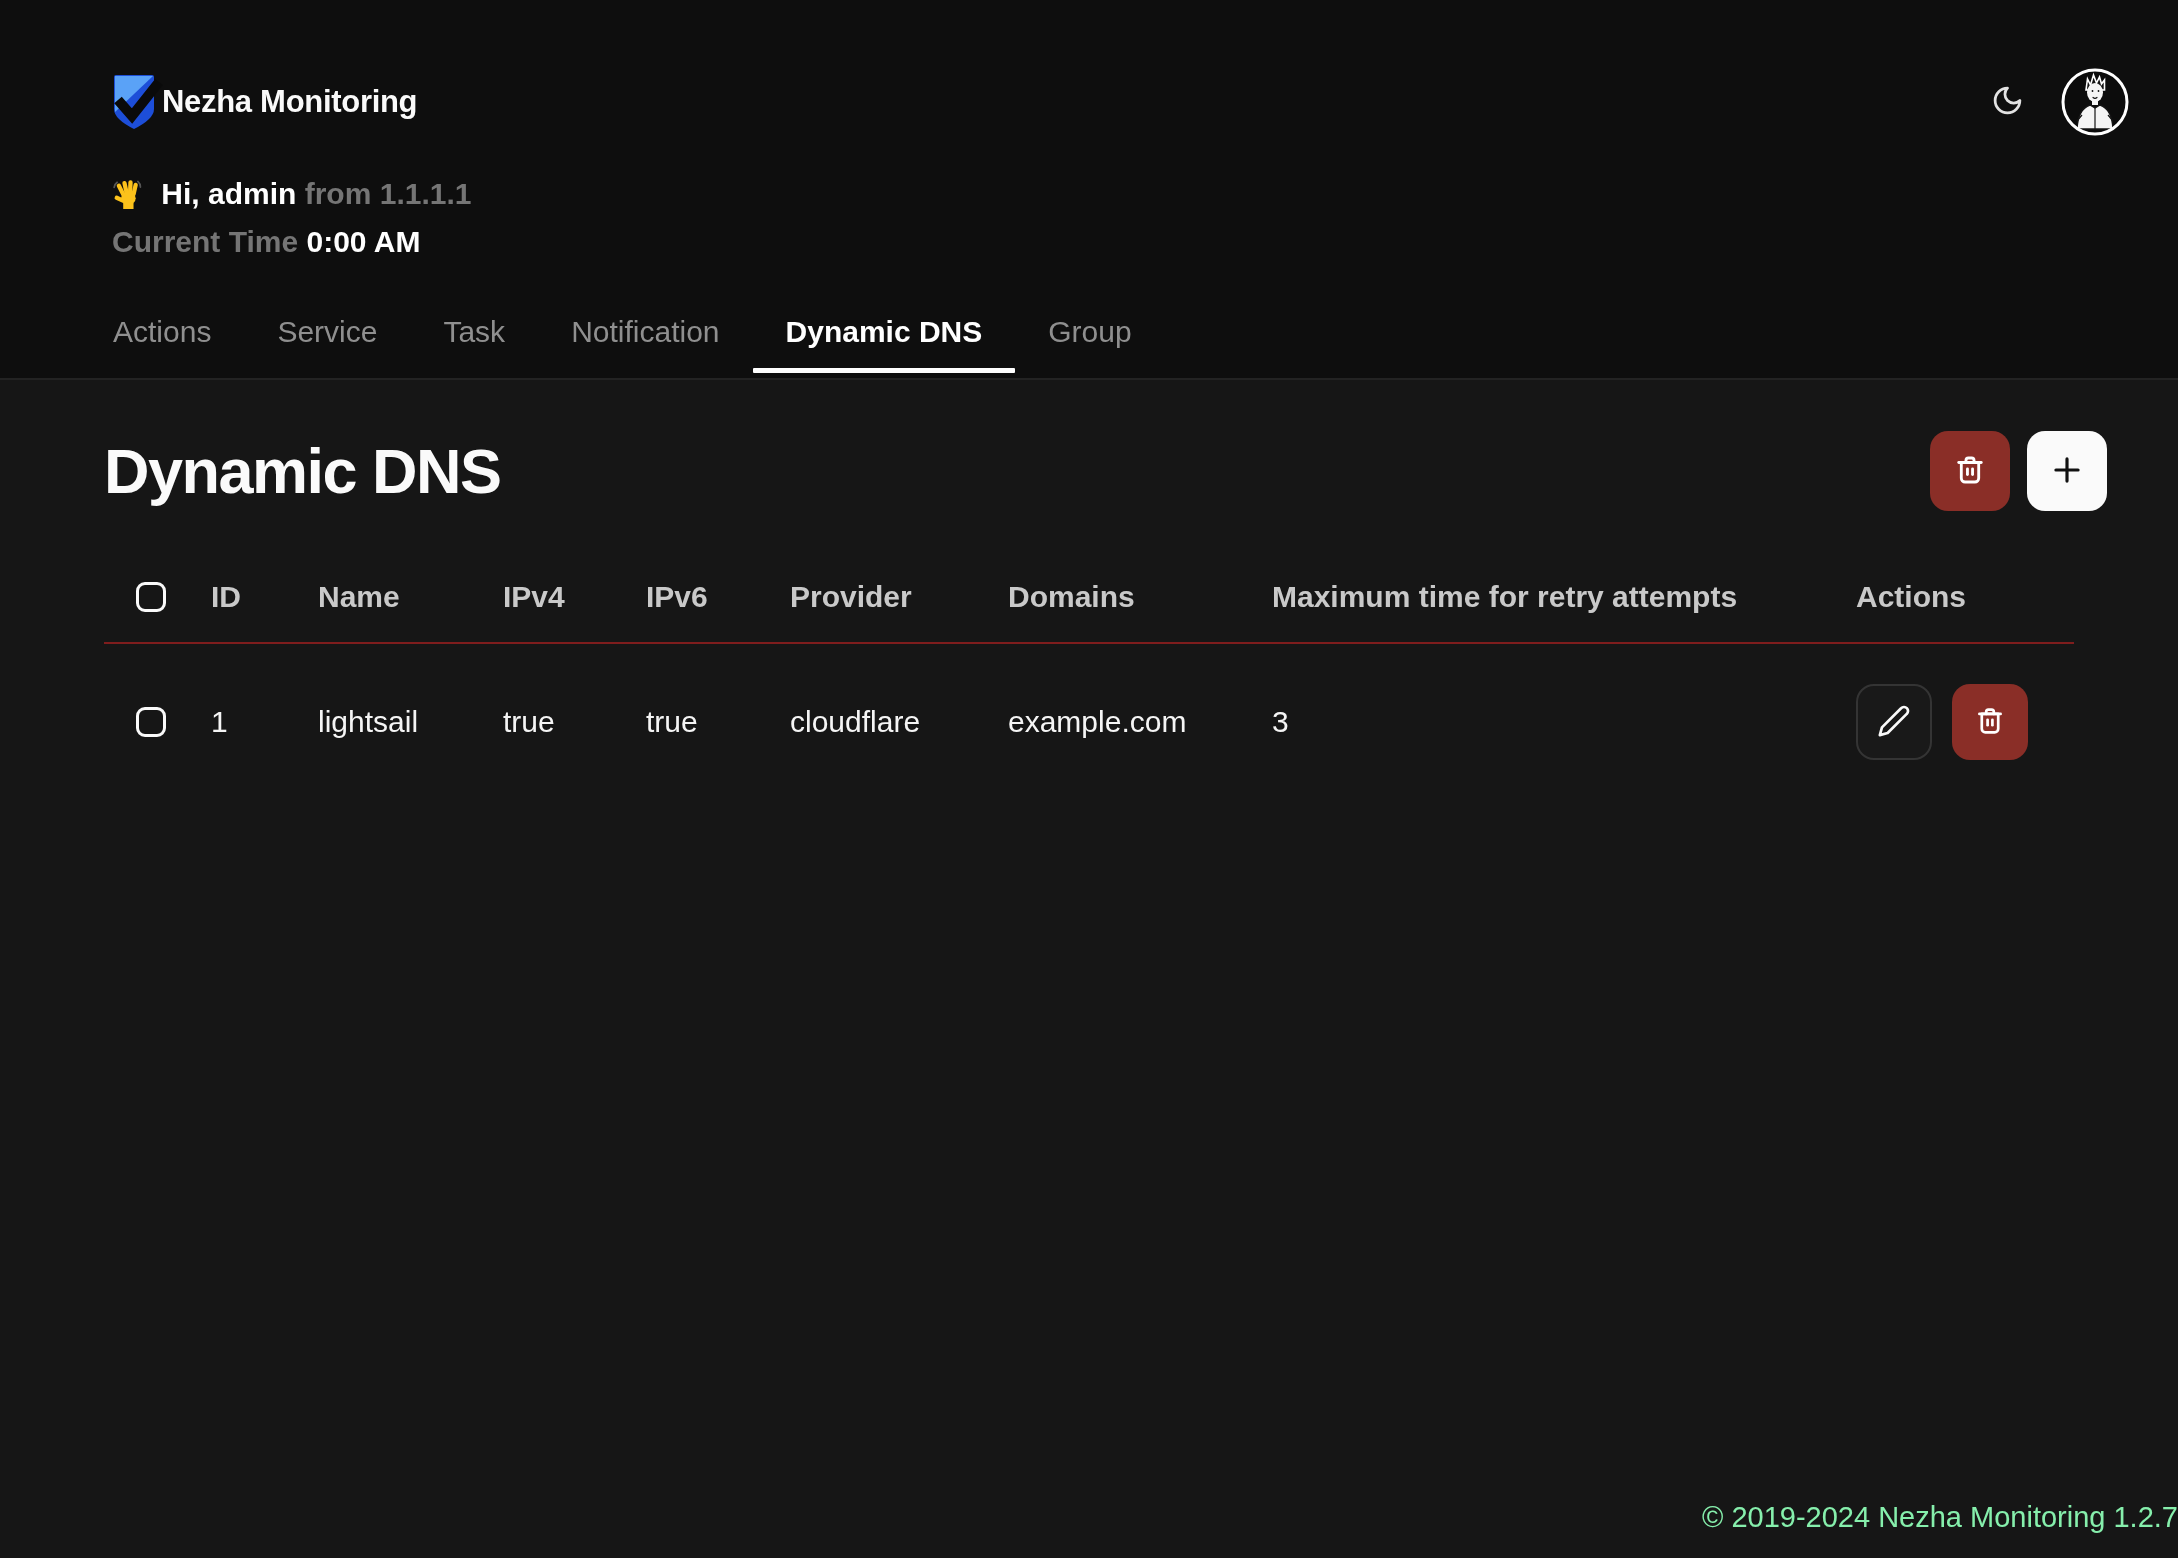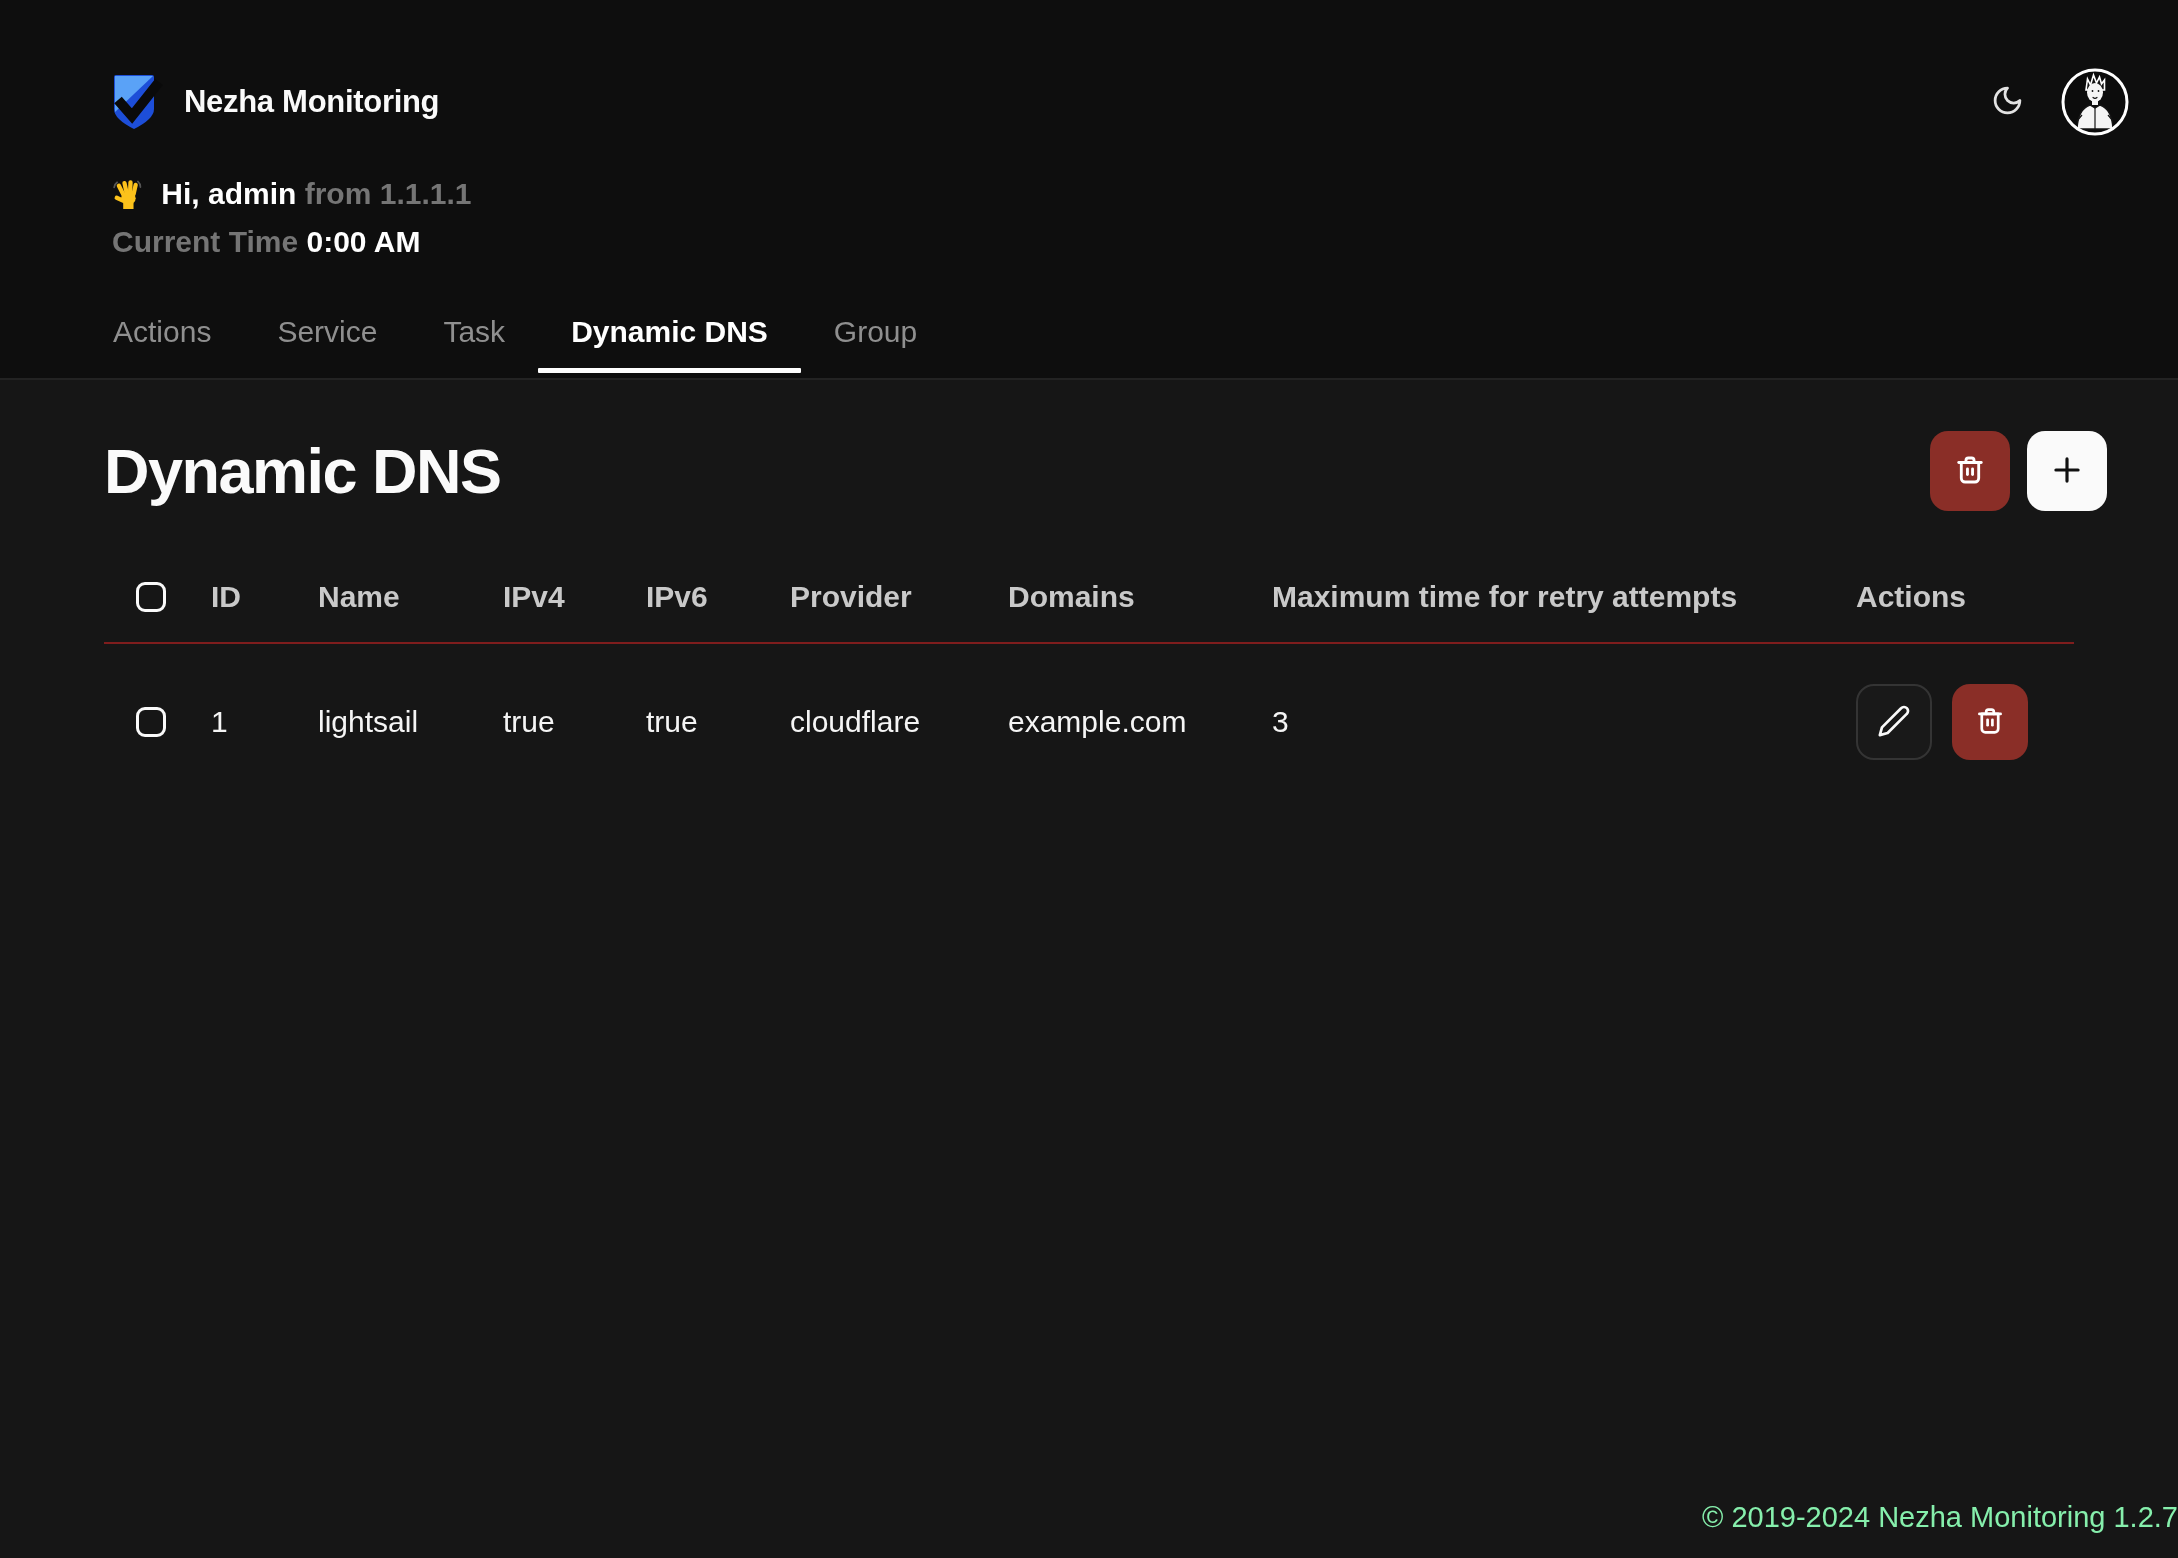--- a/index.html
+++ b/index.html
@@ -19,21 +19,21 @@
     padding-top:66px;
   }
   .brand-row {
     display:flex; align-items:center;
     padding:0 48px 0 112px;
     height:72px;
   }
   .logo { width:48px; height:58px; flex:none; }
   .brand-title {
     font-size:31px; font-weight:700; letter-spacing:-0.3px;
-    color:#fafafa; margin-left:24px;
+    color:#fafafa; margin-left:2px;
   }
   .header-spacer { flex:1; }
   .moon-btn {
     background:none; border:none; cursor:pointer;
     margin-right:36px; display:flex; align-items:center;
   }
   .avatar-btn {
     background:none; border:none; cursor:pointer; padding:0;
     width:70px; height:70px; border-radius:50%;
   }
@@ -178,20 +178,21 @@
     <div>
       <span class="dim">Current Time</span>
       <span class="bright">0:00 AM</span>
     </div>
   </div>
 
   <nav class="tabs">
     <div class="tab">Actions</div>
     <div class="tab">Service</div>
     <div class="tab">Task</div>
+    <div class="tab">Notification</div>
     <div class="tab active">Dynamic DNS</div>
     <div class="tab">Group</div>
   </nav>
 </div>
 
 <div class="content">
   <div class="title-row">
     <h1 class="page-title">Dynamic DNS</h1>
     <div class="toolbar">
       <button class="icon-btn danger">

